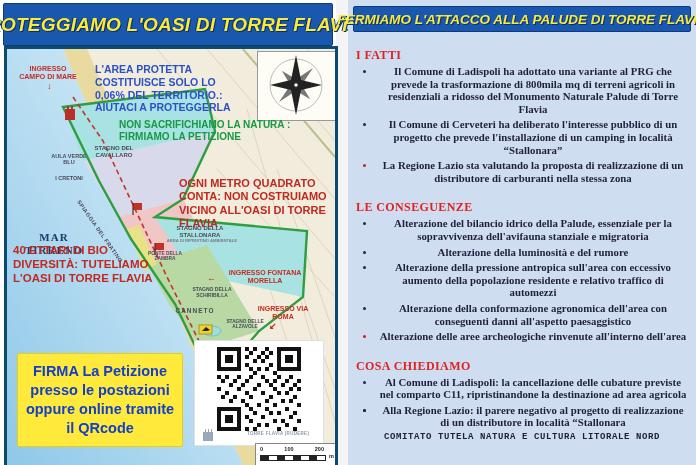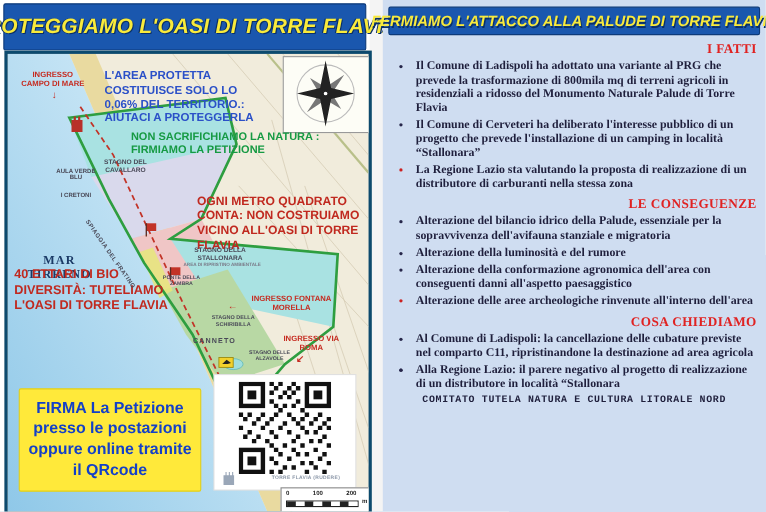--- a/index.html
+++ b/index.html
@@ -42,22 +42,22 @@
   .scale-strip i:nth-child(odd){background:#222;}
   .scale-strip i:nth-child(even){background:#fff;}
   .scale-unit{position:absolute;right:2px;top:9px;font-weight:bold;}
 
   
   .right-page{position:absolute;left:348px;top:0;width:348px;height:465px;background:#cfddf1;}
   .rp-header{margin:6px 5px 2px 5px;height:24px;background:#1a57ae;border:1px solid #0d3a7a;border-radius:2px;
     display:flex;align-items:center;justify-content:center;}
   .rp-header span{font-weight:bold;font-style:italic;font-size:13.5px;color:#f9ea3b;text-shadow:1px 1px 0 #0a3068;white-space:nowrap;}
   .rp-body{padding:0 8px 0 8px;font-family:"Liberation Serif",serif;color:#1f1f3c;}
-  .sec-title{text-align:right;color:#e02222;font-weight:bold;font-size:12px;letter-spacing:.4px;margin:5px 0 2px 0;font-family:"Liberation Serif",serif;}
-  .item{position:relative;padding-left:22px;margin-bottom:3px;font-size:10.8px;font-weight:bold;line-height:12.6px;text-align:left;}
+  .sec-title{text-align:left;color:#e02222;font-weight:bold;font-size:12px;letter-spacing:.4px;margin:16px 0 2px 0;font-family:"Liberation Serif",serif;}
+  .item{position:relative;padding-left:22px;margin-bottom:3px;font-size:10.8px;font-weight:bold;line-height:12.6px;text-align:center;}
   .item .dot{position:absolute;left:7px;top:5px;width:3px;height:3px;border-radius:50%;background:#26264a;}
   .item.red .dot{background:#cc2020;}
   .rp-footer{text-align:center;font-family:Liberation Mono, monospace;font-weight:bold;font-size:9px;letter-spacing:.6px;color:#1f1f3c;margin-top:3px;}
 </style>
 </head>
 <body>
 
 <div class="left-page">
   <div class="lp-header">
     <span>PROTEGGIAMO L'OASI DI TORRE FLAVIA</span>
@@ -236,20 +236,24 @@
     <div class="item">
       <span class="dot"></span>
       <span>Alterazione del bilancio idrico della Palude, essenziale per la sopravvivenza dell'avifauna stanziale e migratoria</span>
     </div>
     <div class="item">
       <span class="dot"></span>
       <span>Alterazione della luminosità e del rumore</span>
     </div>
     <div class="item">
       <span class="dot"></span>
+      <span>Alterazione della pressione antropica sull'area con eccessivo aumento della popolazione residente e relativo traffico di automezzi</span>
+    </div>
+    <div class="item">
+      <span class="dot"></span>
       <span>Alterazione della conformazione agronomica dell'area con conseguenti danni all'aspetto paesaggistico</span>
     </div>
     <div class="item red">
       <span class="dot"></span>
       <span>Alterazione delle aree archeologiche rinvenute all'interno dell'area</span>
     </div>
 
     <div class="sec-title">COSA CHIEDIAMO</div>
     <div class="item">
       <span class="dot"></span>

